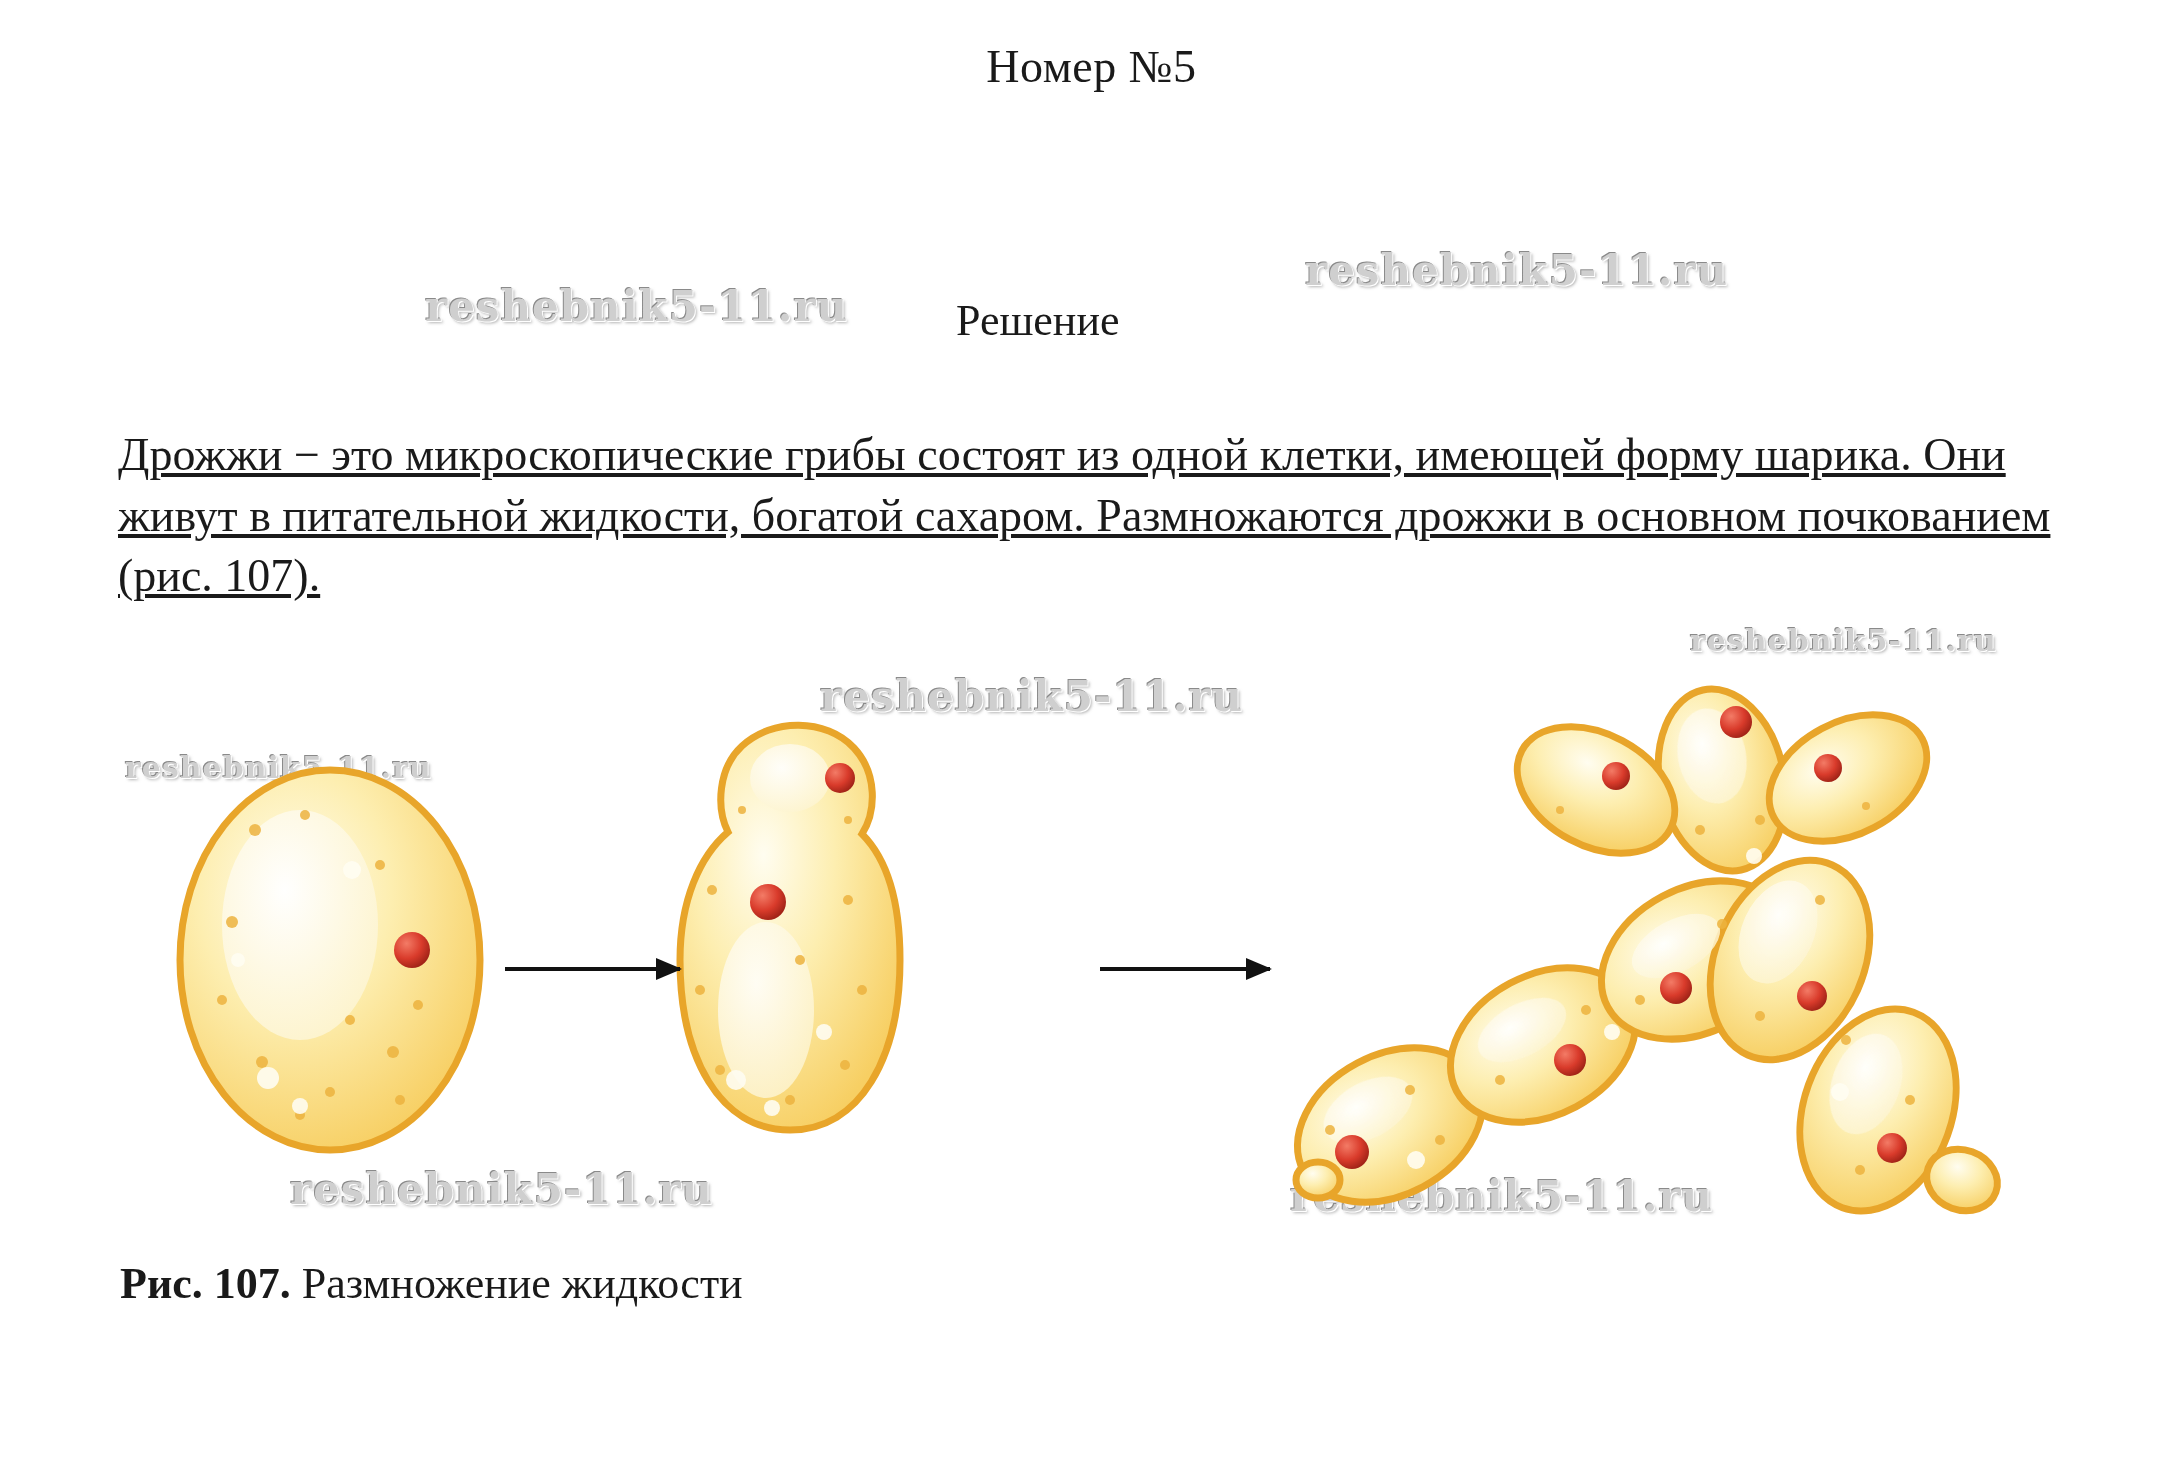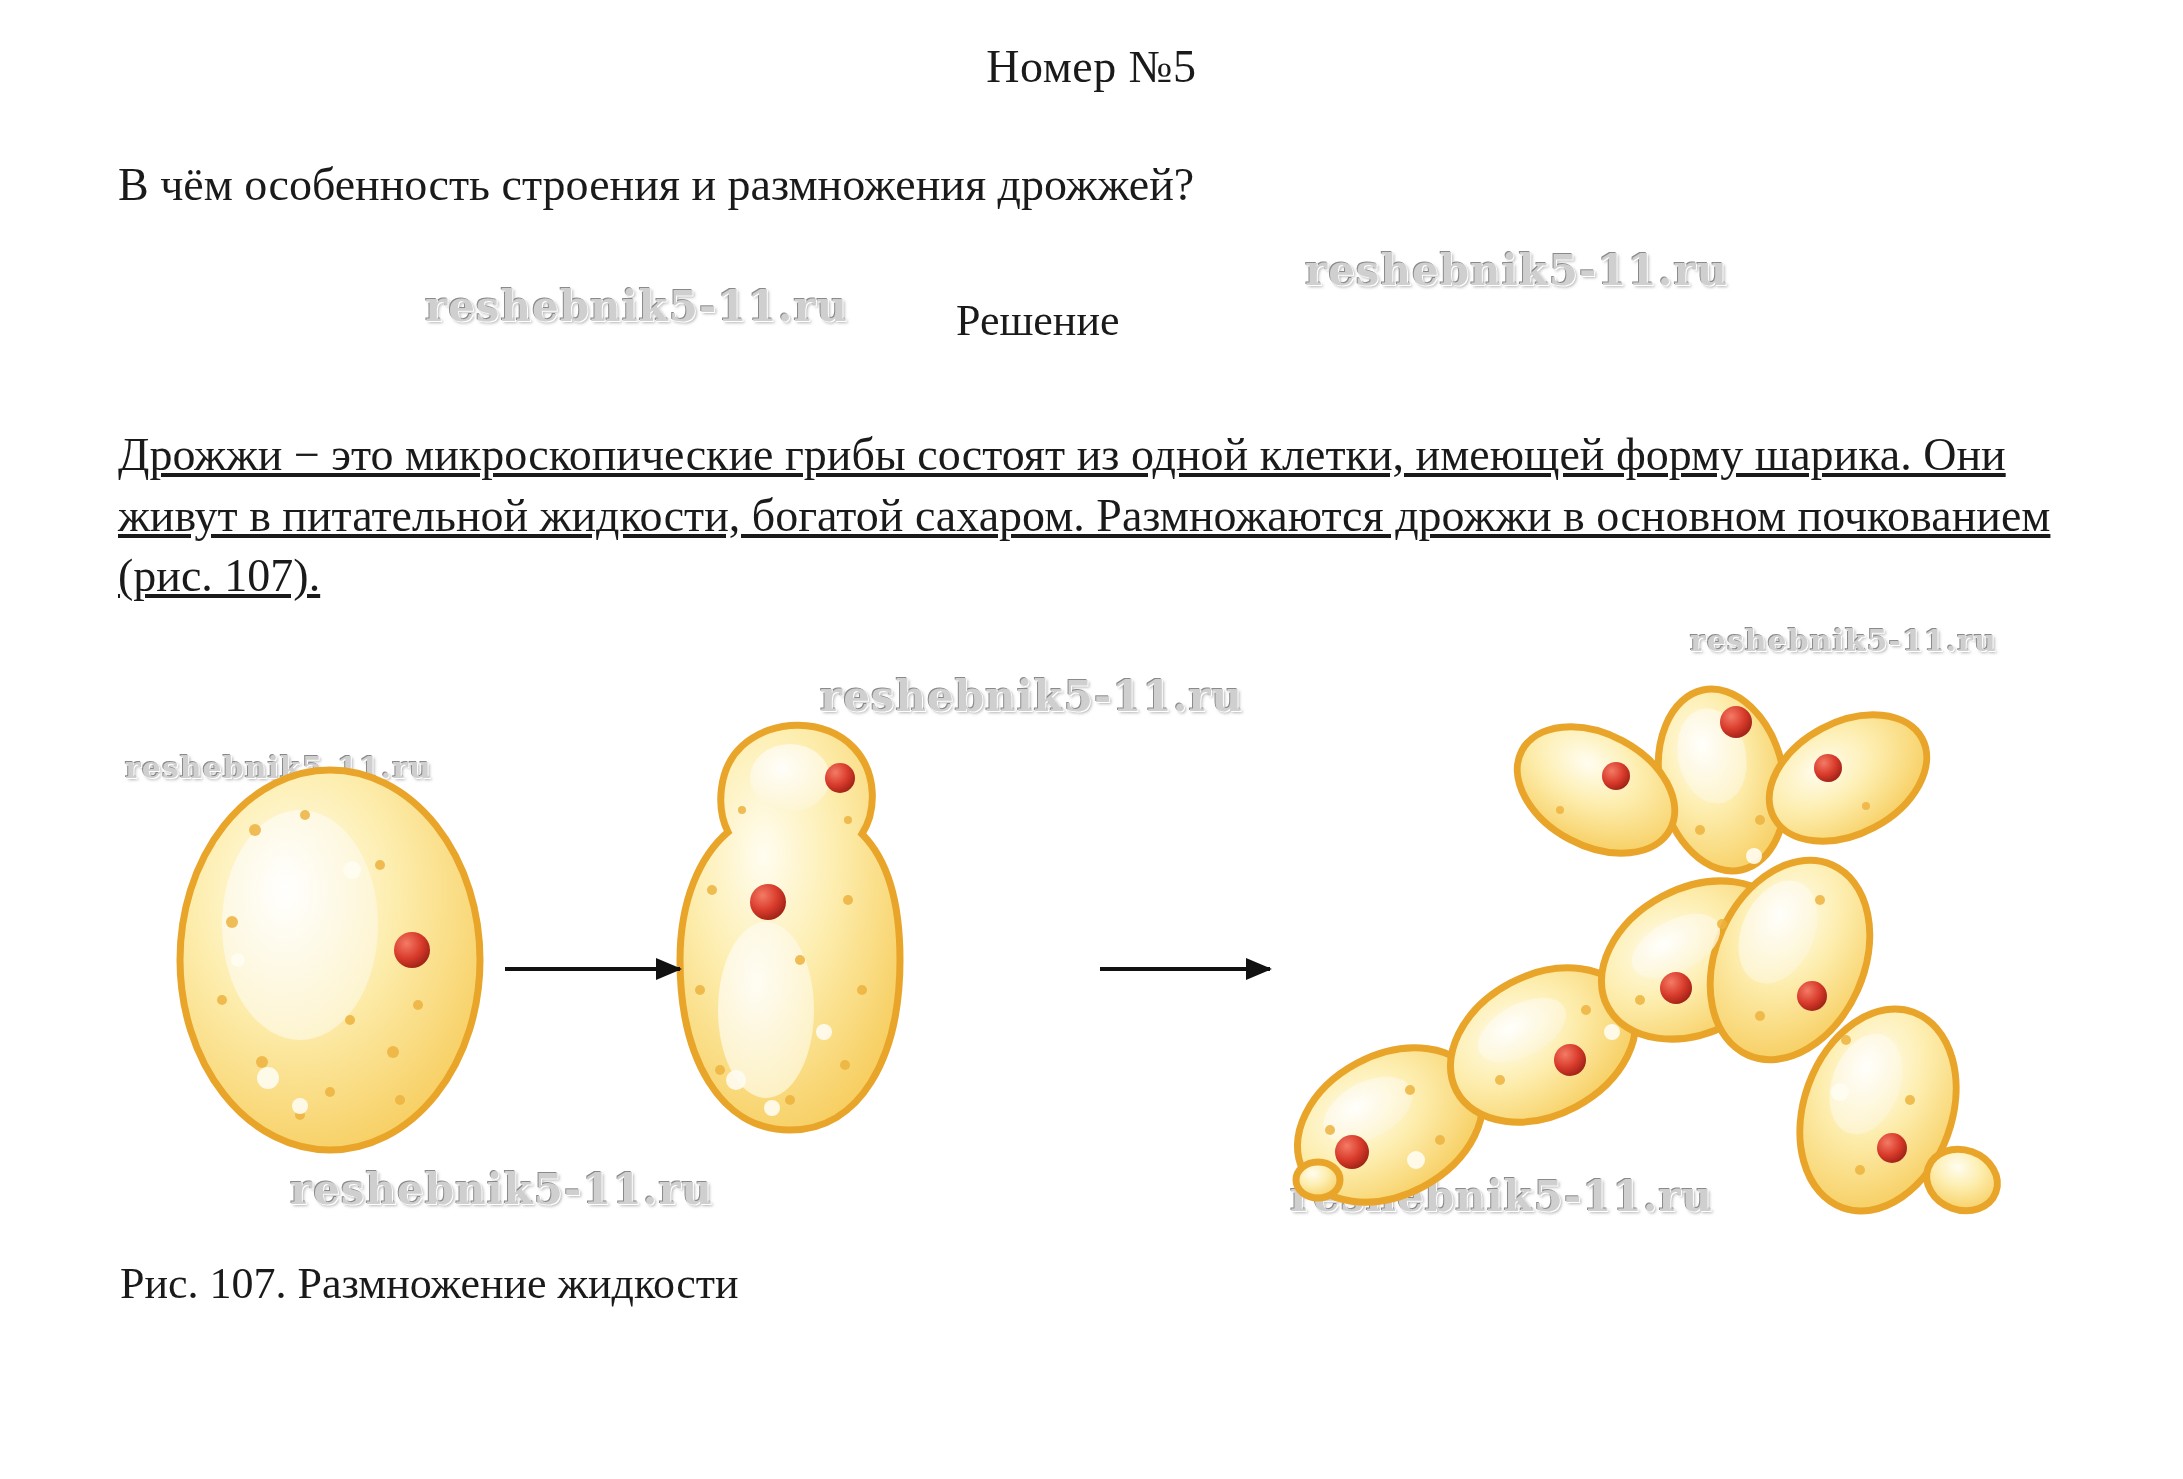--- a/index.html
+++ b/index.html
@@ -121,30 +121,29 @@
   .arrow-1 { top: 295px; left: 505px; width: 175px; }
   .arrow-2 { top: 295px; left: 1100px; width: 170px; }
 
   
   .caption {
     position: absolute;
     top: 1258px;
     left: 120px;
     font-size: 44px;
   }
-  .caption b { font-weight: normal; }
+  .caption b { font-weight: bold; }
 </style>
 </head>
 <body>
 
 <div class="page">
 
   <div class="doc-title">Номер №5</div>
 
-  <div class="question">В чём особенность строения и размножения дрожжей?</div>
 
   <div class="solution-label">Решение</div>
 
   <div class="body-text">
     <p>Дрожжи − это микроскопические грибы состоят из одной клетки, имеющей форму шарика. Они живут в питательной жидкости, богатой сахаром. Размножаются дрожжи в основном почкованием (рис. 107).</p>
   </div>
 
   <div class="wm wm-1">reshebnik5-11.ru</div>
   <div class="wm wm-2">reshebnik5-11.ru</div>
   <div class="wm wm-3">reshebnik5-11.ru</div>

